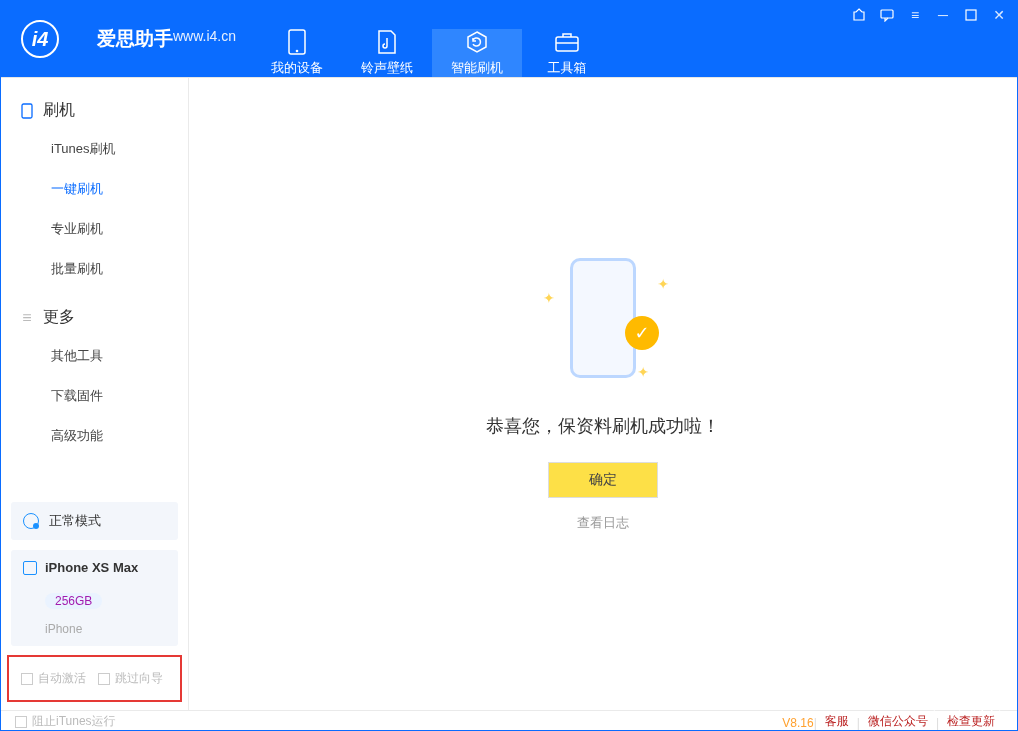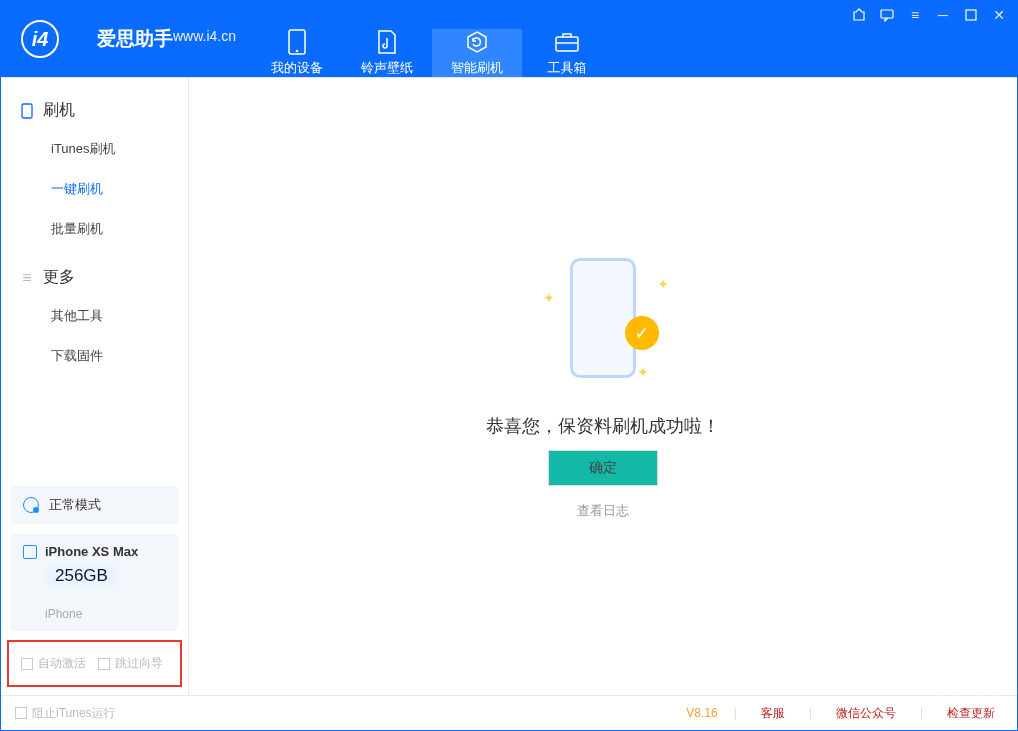--- a/index.html
+++ b/index.html
@@ -27,37 +27,37 @@
 .side-group-title .gicon { width:16px; height:16px; margin-right:8px; display:flex; align-items:center; justify-content:center; color:#0a6cff; }
 .side-item { padding: 11px 18px 11px 50px; font-size: 13px; color: #444; cursor: pointer; }
 .side-item.active { color: #0a6cff; }
 .side-device-mode { margin: 4px 10px 10px 10px; background: #f3f6fb; border-radius: 3px; padding: 10px 12px; display:flex; align-items:center; gap:10px; font-size:13px; color:#333; }
 .mode-icon { width:16px; height:16px; border:1.5px solid #1a91ff; border-radius:50%; position:relative; }
 .mode-icon::after{content:"";position:absolute;right:-1px;bottom:-1px;width:6px;height:6px;background:#1a91ff;border-radius:50%;}
 .side-device { margin: 0 10px 10px 10px; background: #f3f6fb; border-radius: 3px; padding: 10px 12px; }
 .dev-row { display:flex; align-items:center; gap:8px; }
 .dev-icon { width:14px; height:14px; border:1.5px solid #1a91ff; border-radius:2px; }
 .dev-name { font-size: 13px; font-weight: bold; color:#333; }
-.dev-cap { display:inline-block; margin-top:6px; margin-left:22px; background:#eaf3ff; color:#0f172a; border-radius:10px; padding:1px 10px; font-size:17px; }
-.dev-type { margin-top:20px; margin-left:22px; color:#aaa; font-size:12px; }
+.dev-cap { display:inline-block; margin-top:18px; margin-left:22px; background:#eaf3ff; color:#a21caf; border-radius:10px; padding:1px 10px; font-size:12px; }
+.dev-type { margin-top:13px; margin-left:22px; color:#aaa; font-size:12px; }
 .side-bottom { border-top:1px solid #eaeaea; padding:13px 12px; display:flex; gap:12px; align-items:center; border:2px solid #e53935; margin:-1px 6px 8px 6px; }
 .chk { display:flex; align-items:center; gap:5px; color:#bbb; font-size:12px; cursor:pointer; }
 .chk-box { width:12px; height:12px; border:1px solid #ccc; }
 .main { flex: 1; display:flex; flex-direction:column; align-items:center; justify-content:flex-start; padding-top:180px; }
 .phone-ill { position:relative; width:120px; height:130px; }
 .phone-ill .phone { width:66px; height:120px; border:3px solid #bcd7ff; border-radius:10px; position:absolute; left:27px; top:0; background:#f4f8ff; }
 .phone-ill .check { position:absolute; right:4px; top:58px; width:34px; height:34px; background:#ffba00; border-radius:50%; display:flex; align-items:center; justify-content:center; color:#fff; font-size:18px; }
 .phone-ill .spark { position:absolute; color:#ffd556; font-size:14px; }
 .phone-ill .spark.s1{ left:0; top:32px; }
 .phone-ill .spark.s2{ right:-6px; top:18px; }
 .phone-ill .spark.s3{ right:14px; bottom:8px; }
 .success-msg { margin-top:26px; font-size:18px; color:#333; }
-.ok-btn { margin-top:12px; border:1px solid #ddd; background:#14b8a6; padding:8px 40px; font-size:14px; cursor:pointer; color:#444; }
+.ok-btn { margin-top:24px; border:1px solid #ddd; background:#fde047; padding:8px 40px; font-size:14px; cursor:pointer; color:#444; }
 .log-link { margin-top:16px; color:#999; font-size:13px; cursor:pointer; }
-.statusbar { height:35px; border-top:1px solid #eaeaea; display:flex; align-items:center; padding:0 14px; font-size:12px; color:#999; gap:16px; }
+.statusbar { height:20px; border-top:1px solid #eaeaea; display:flex; align-items:flex-end; padding:0 14px; font-size:12px; color:#999; }
 .statusbar .left { display:flex; align-items:center; gap:6px; }
 .statusbar .spacer { flex:1; }
 .statusbar .link { color:#b91c1c; cursor:pointer; padding:0 8px; }
 .statusbar .sep { color:#ddd; }
 .version { color:#ffa12f; }
 svg { display:block; }
 </style>
 </head>
 <body>
 
@@ -156,28 +156,30 @@
         <div class="side-group-title">
           <span class="gicon">
               <svg width="12" height="16" viewBox="0 0 12 16">
                 <rect x="1" y="1" width="10" height="14" rx="1.5" fill="none" stroke="#0a6cff" stroke-width="1.3"></rect>
               </svg>
             </span>
           <span>刷机</span>
         </div>
         <div class="side-item">iTunes刷机</div>
         <div class="side-item active">一键刷机</div>
+        <div class="side-item">专业刷机</div>
         <div class="side-item">批量刷机</div>
 
         <div class="side-group-title" style="margin-top:10px">
           <span class="gicon" style="color:#bbb">≡</span>
           <span>更多</span>
         </div>
         <div class="side-item">其他工具</div>
         <div class="side-item">下载固件</div>
+        <div class="side-item">高级功能</div>
       </div>
 
       <div class="side-device-mode">
         <span class="mode-icon"></span>
         <span>正常模式</span>
       </div>
 
       <div class="side-device">
         <div class="dev-row">
           <span class="dev-icon"></span>

